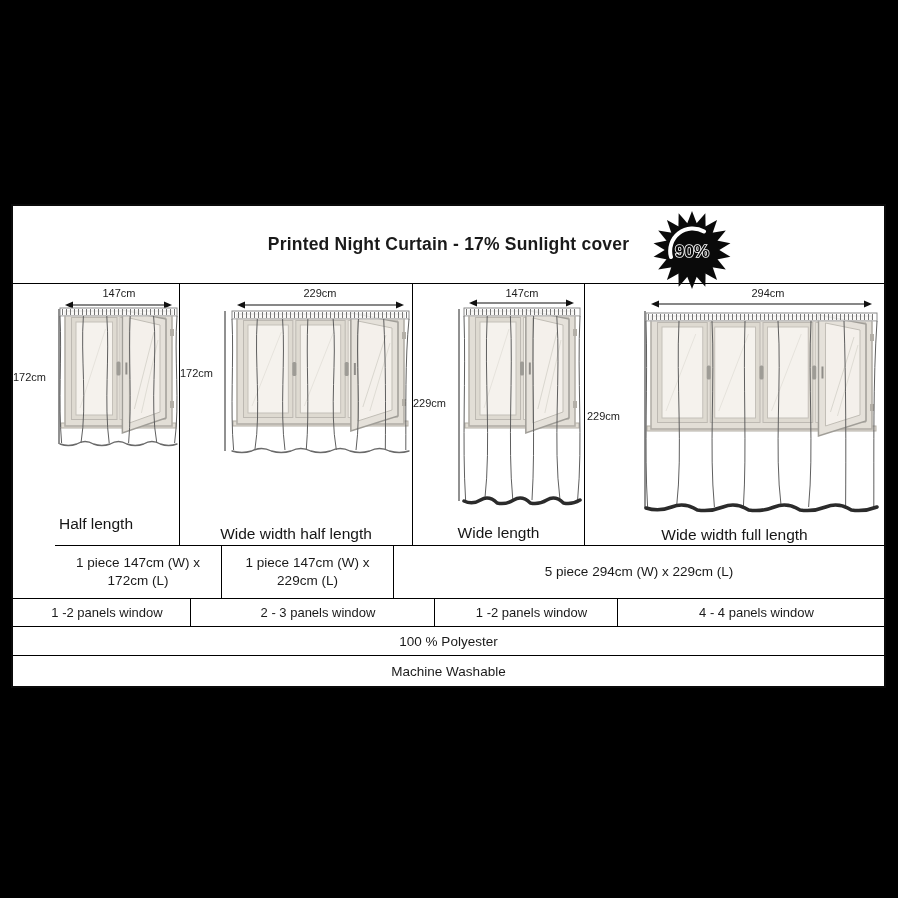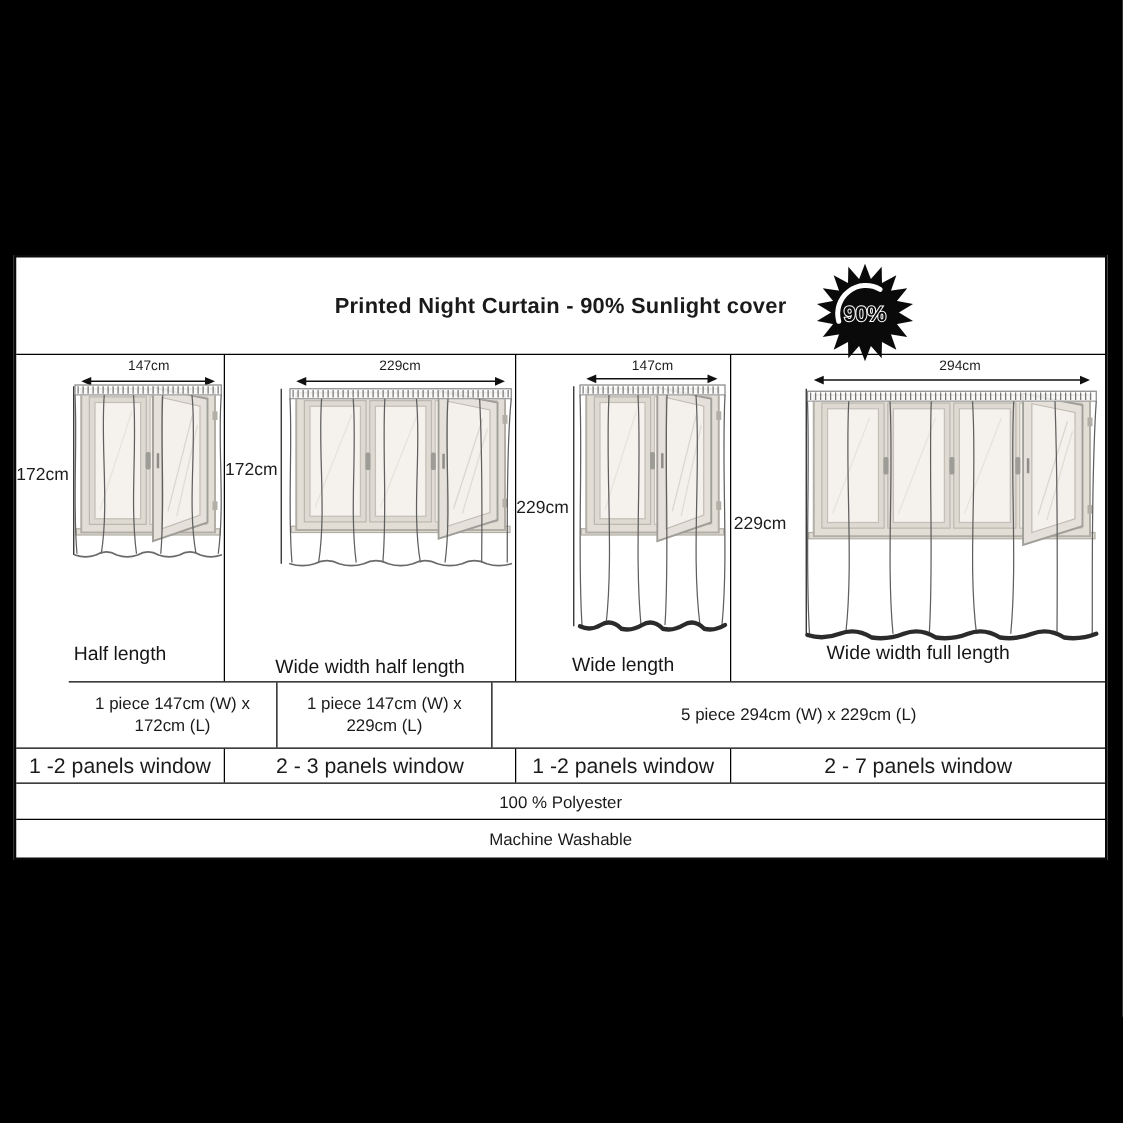--- a/index.html
+++ b/index.html
@@ -16,41 +16,41 @@
   .panels-row{height:28px;}
   .mat-row{height:29px;}
   .care-row{flex:1;}
   .cell{position:relative;border-right:1px solid #000;box-sizing:border-box;
         display:flex;align-items:center;justify-content:center;text-align:center;}
   .cell:last-child{border-right:none;}
   .w1{width:167px;} .w2{width:233px;} .w3{width:172px;} .w4{flex:1;}
   .illus-cell{display:block;}
   .illus{position:absolute;left:0;top:0;}
   .dim-w{position:absolute;top:3px;width:60px;text-align:center;font-size:11px;color:#1c1c1c;}
-  .dim-h{position:absolute;text-align:center;font-size:14px;color:#1c1c1c;}
+  .dim-h{position:absolute;text-align:left;font-size:11px;color:#1c1c1c;}
   .c1 .dim-w{left:76px;}  .c2 .dim-w{left:110px;} .c3 .dim-w{left:79px;}  .c4 .dim-w{left:153px;}
   .c1 .dim-h{left:0;width:42px;top:87px;} .c2 .dim-h{left:0;width:36px;top:83px;}
   .c3 .dim-h{left:0;width:38px;top:113px;} .c4 .dim-h{left:2px;width:38px;top:126px;}
   .caption{position:absolute;left:0;width:100%;text-align:center;font-size:15.5px;color:#161616;}
-  .c1 .caption{bottom:12px;} .c2 .caption{bottom:2px;} .c3 .caption{bottom:3px;} .c4 .caption{bottom:13px;}
+  .c1 .caption{bottom:12px;} .c2 .caption{bottom:2px;} .c3 .caption{bottom:3px;} .c4 .caption{bottom:1px;}
   .piece-cell{font-size:13.5px;line-height:1.32;}
   .piece-cell.w1,.piece-cell.w3{padding:0 16px;}
-  .panels-cell{font-size:17px;}
+  .panels-cell{font-size:13px;margin-left:11px;}
   .span-cell{flex:1;font-size:13.5px;}
   .sun-label{font-size:17px;font-weight:bold;fill:#0a0a0a;stroke:#fff;stroke-width:1.6px;
              paint-order:stroke;text-anchor:middle;font-family:"Liberation Sans",sans-serif;}
 </style>
 </head>
 <body>
 
 <div class="stage">
   <div class="sheet">
 
     <div class="title-row">
-      <div class="title">Printed Night Curtain - 90% Sunlight cover</div>
+      <div class="title">Printed Night Curtain - 17% Sunlight cover</div>
       <svg class="sun" viewBox="-42 -42 84 84">
         <g id="sun-shapes">
             <polygon points="0,-39 5,-26 -5,-26" fill="#0a0a0a" transform="rotate(0)"></polygon>
             <polygon points="0,-39 5,-26 -5,-26" fill="#0a0a0a" transform="rotate(20)"></polygon>
             <polygon points="0,-39 5,-26 -5,-26" fill="#0a0a0a" transform="rotate(40)"></polygon>
             <polygon points="0,-39 5,-26 -5,-26" fill="#0a0a0a" transform="rotate(60)"></polygon>
             <polygon points="0,-39 5,-26 -5,-26" fill="#0a0a0a" transform="rotate(80)"></polygon>
             <polygon points="0,-39 5,-26 -5,-26" fill="#0a0a0a" transform="rotate(100)"></polygon>
             <polygon points="0,-39 5,-26 -5,-26" fill="#0a0a0a" transform="rotate(120)"></polygon>
             <polygon points="0,-39 5,-26 -5,-26" fill="#0a0a0a" transform="rotate(140)"></polygon>
@@ -233,21 +233,21 @@
     <div class="row piece-row">
       <div class="cell piece-cell w1">1 piece 147cm (W) x 172cm (L)</div>
       <div class="cell piece-cell w3">1 piece 147cm (W) x 229cm (L)</div>
       <div class="cell piece-cell w4">5 piece 294cm (W) x 229cm (L)</div>
     </div>
 
     <div class="row panels-row">
       <div class="cell panels-cell w1">1 -2 panels window</div>
       <div class="cell panels-cell w2">2 - 3 panels window</div>
       <div class="cell panels-cell w3">1 -2 panels window</div>
-      <div class="cell panels-cell w4">2 - 7 panels window</div>
+      <div class="cell panels-cell w4">4 - 4 panels window</div>
     </div>
 
     <div class="row mat-row">
       <div class="cell span-cell">100 % Polyester</div>
     </div>
 
     <div class="row care-row">
       <div class="cell span-cell">Machine Washable</div>
     </div>
 

